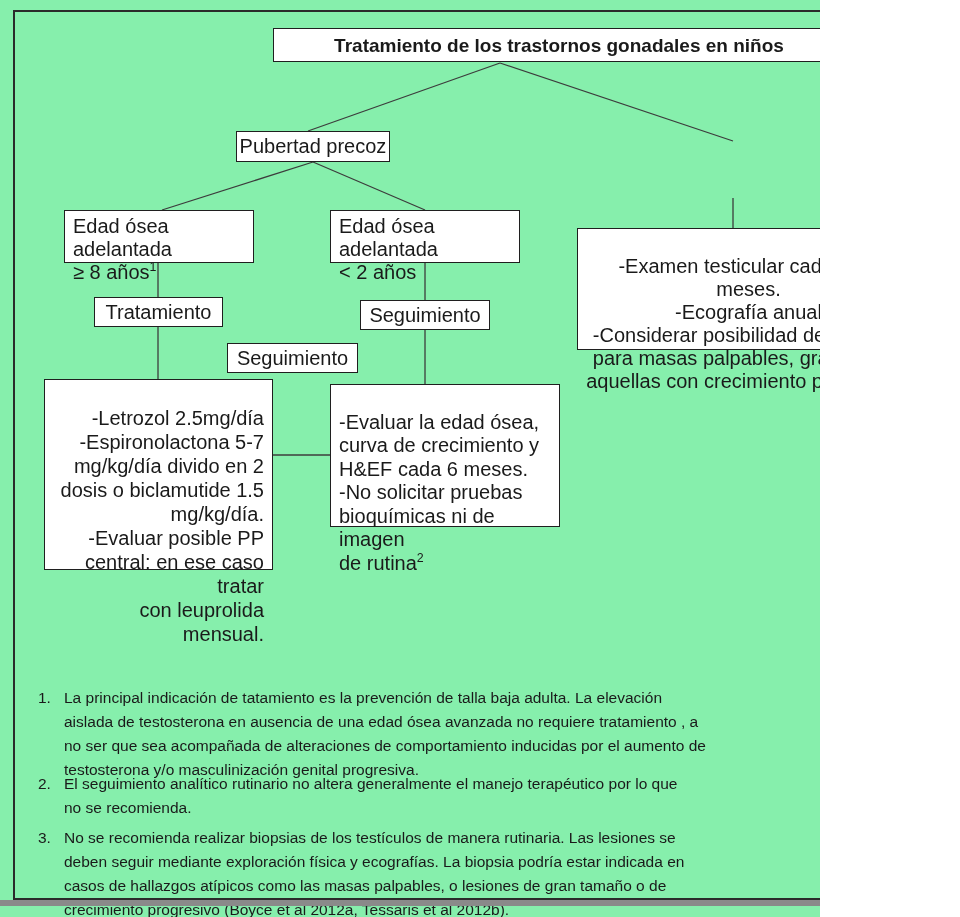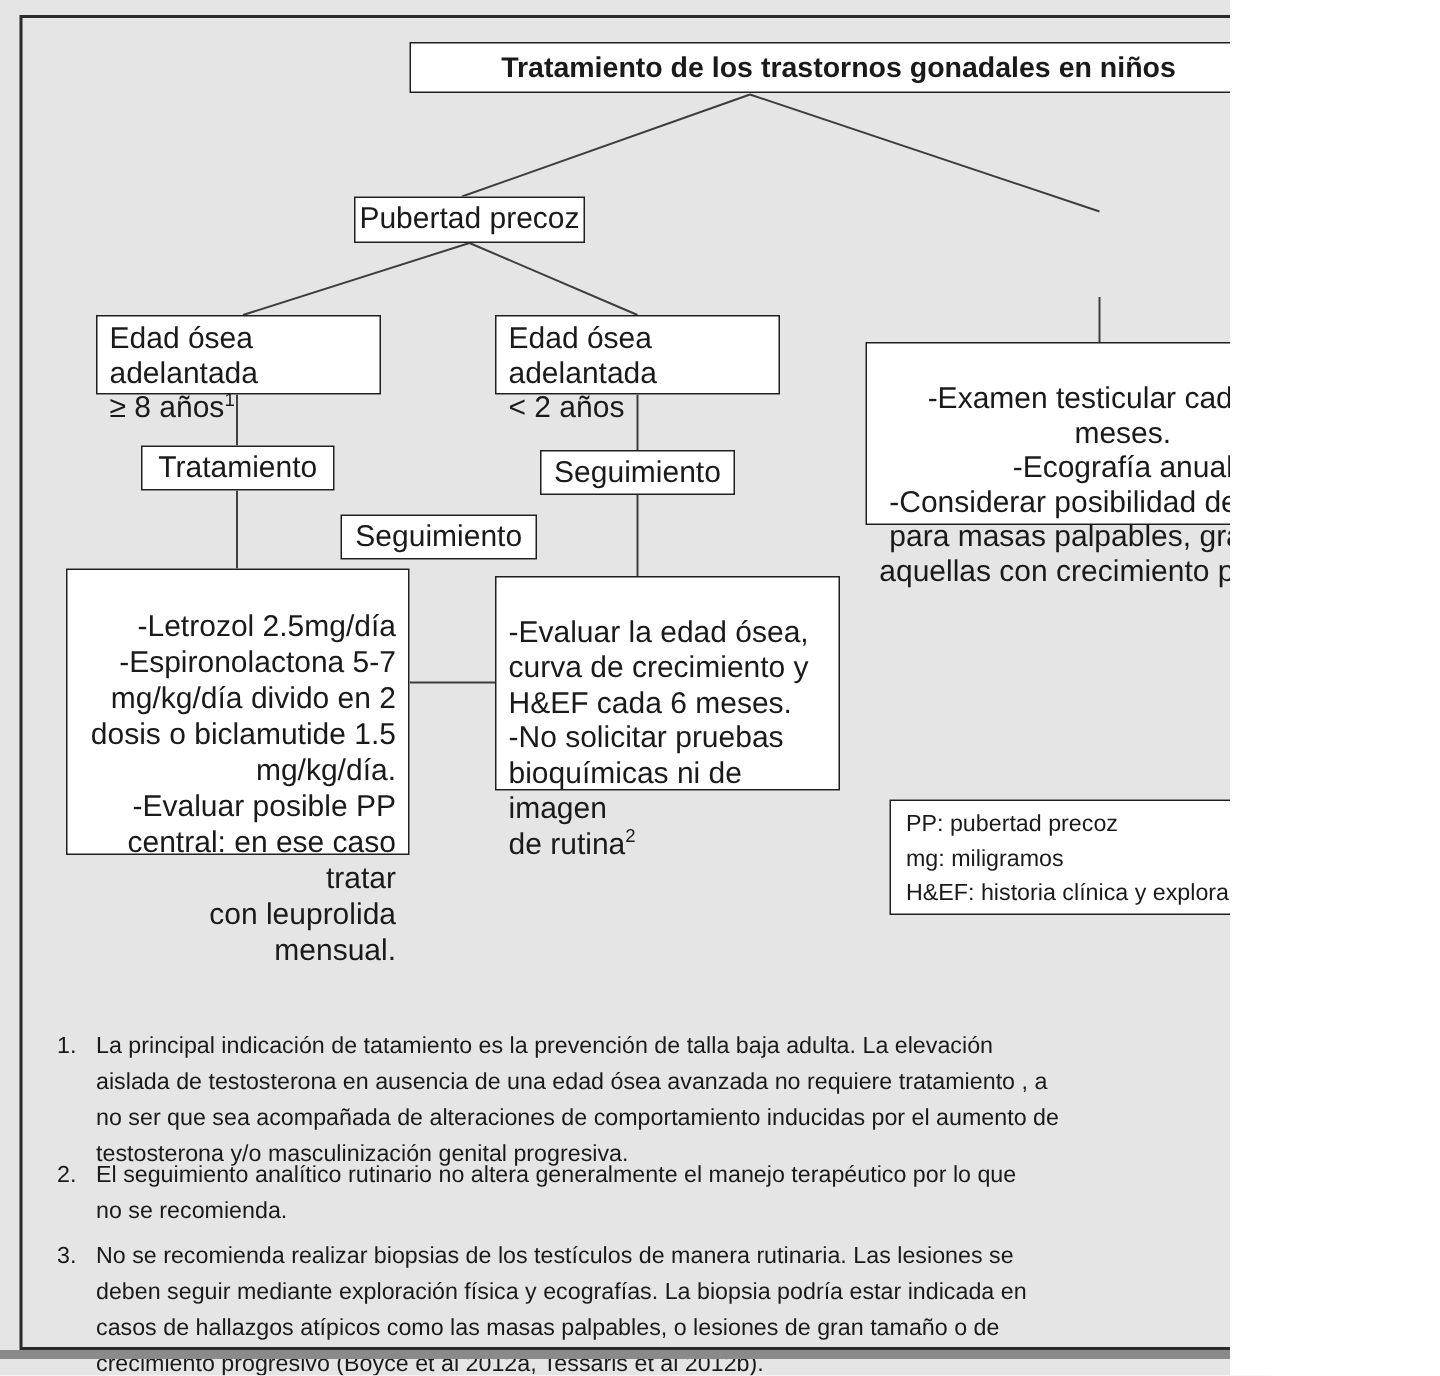--- a/index.html
+++ b/index.html
@@ -1,17 +1,17 @@
 <!DOCTYPE html>
 <html><head>
 <meta charset="utf-8">
 <style>
   html,body{margin:0;padding:0;background:#ffffff;}
   body{font-family:"Liberation Sans", sans-serif;color:#1a1a1a;}
-  #canvas{position:relative;width:820px;height:917px;background:#e5e5e5;overflow:hidden;}
+  #canvas{position:relative;width:820px;height:917px;background:#86efac;overflow:hidden;}
   .outer-border{position:absolute;left:13px;top:10px;width:932px;height:890px;border:2px solid #2b2b2b;box-sizing:border-box;}
   .bottom-bar{position:absolute;left:0;top:900px;width:960px;height:6px;background:#8a8a8a;}
   svg.connectors{position:absolute;left:0;top:0;width:960px;height:917px;pointer-events:none;}
   .box{position:absolute;border:1.6px solid #1f1f1f;background:#ffffff;box-sizing:border-box;font-size:20px;line-height:21px;}
   .box.center{display:flex;align-items:center;justify-content:center;text-align:center;}
   .title-box{left:273px;top:28px;width:572px;height:34px;font-size:19px;font-weight:bold;}
   .pubertad-box{left:236px;top:131px;width:154px;height:31px;}
   .unicamente-box{left:621px;top:141px;width:222px;height:57px;padding:5px 8px;line-height:23px;}
   .edad1-box{left:64px;top:210px;width:190px;height:53px;padding:4px 8px;line-height:23px;}
   .edad2-box{left:330px;top:210px;width:190px;height:53px;padding:4px 8px;line-height:23px;}
@@ -106,25 +106,20 @@
   </div>
 
   <div class="box detail-right-box pre">
     <span>-Examen testicular cada 6-12 meses.
 -Ecografía anual
 -Considerar posibilidad de biopsias
 para masas palpables, grandes y/o
 aquellas con crecimiento progresivo.</span>
   </div>
 
-  <div class="box legend-box">
-    <div>PP: pubertad precoz</div>
-    <div>mg: miligramos</div>
-    <div>H&amp;EF: historia clínica y exploración física</div>
-  </div>
 
   <div class="footnotes">
     <div class="footnote fn-1">
       <div class="fn-num">1.</div>
       <div class="fn-text">La principal indicación de tatamiento es la prevención de talla baja adulta. La elevación
 aislada de testosterona en ausencia de una edad ósea avanzada no requiere tratamiento , a
 no ser que sea acompañada de alteraciones de comportamiento inducidas por el aumento de
 testosterona y/o masculinización genital progresiva.</div>
     </div>
     <div class="footnote fn-2">

